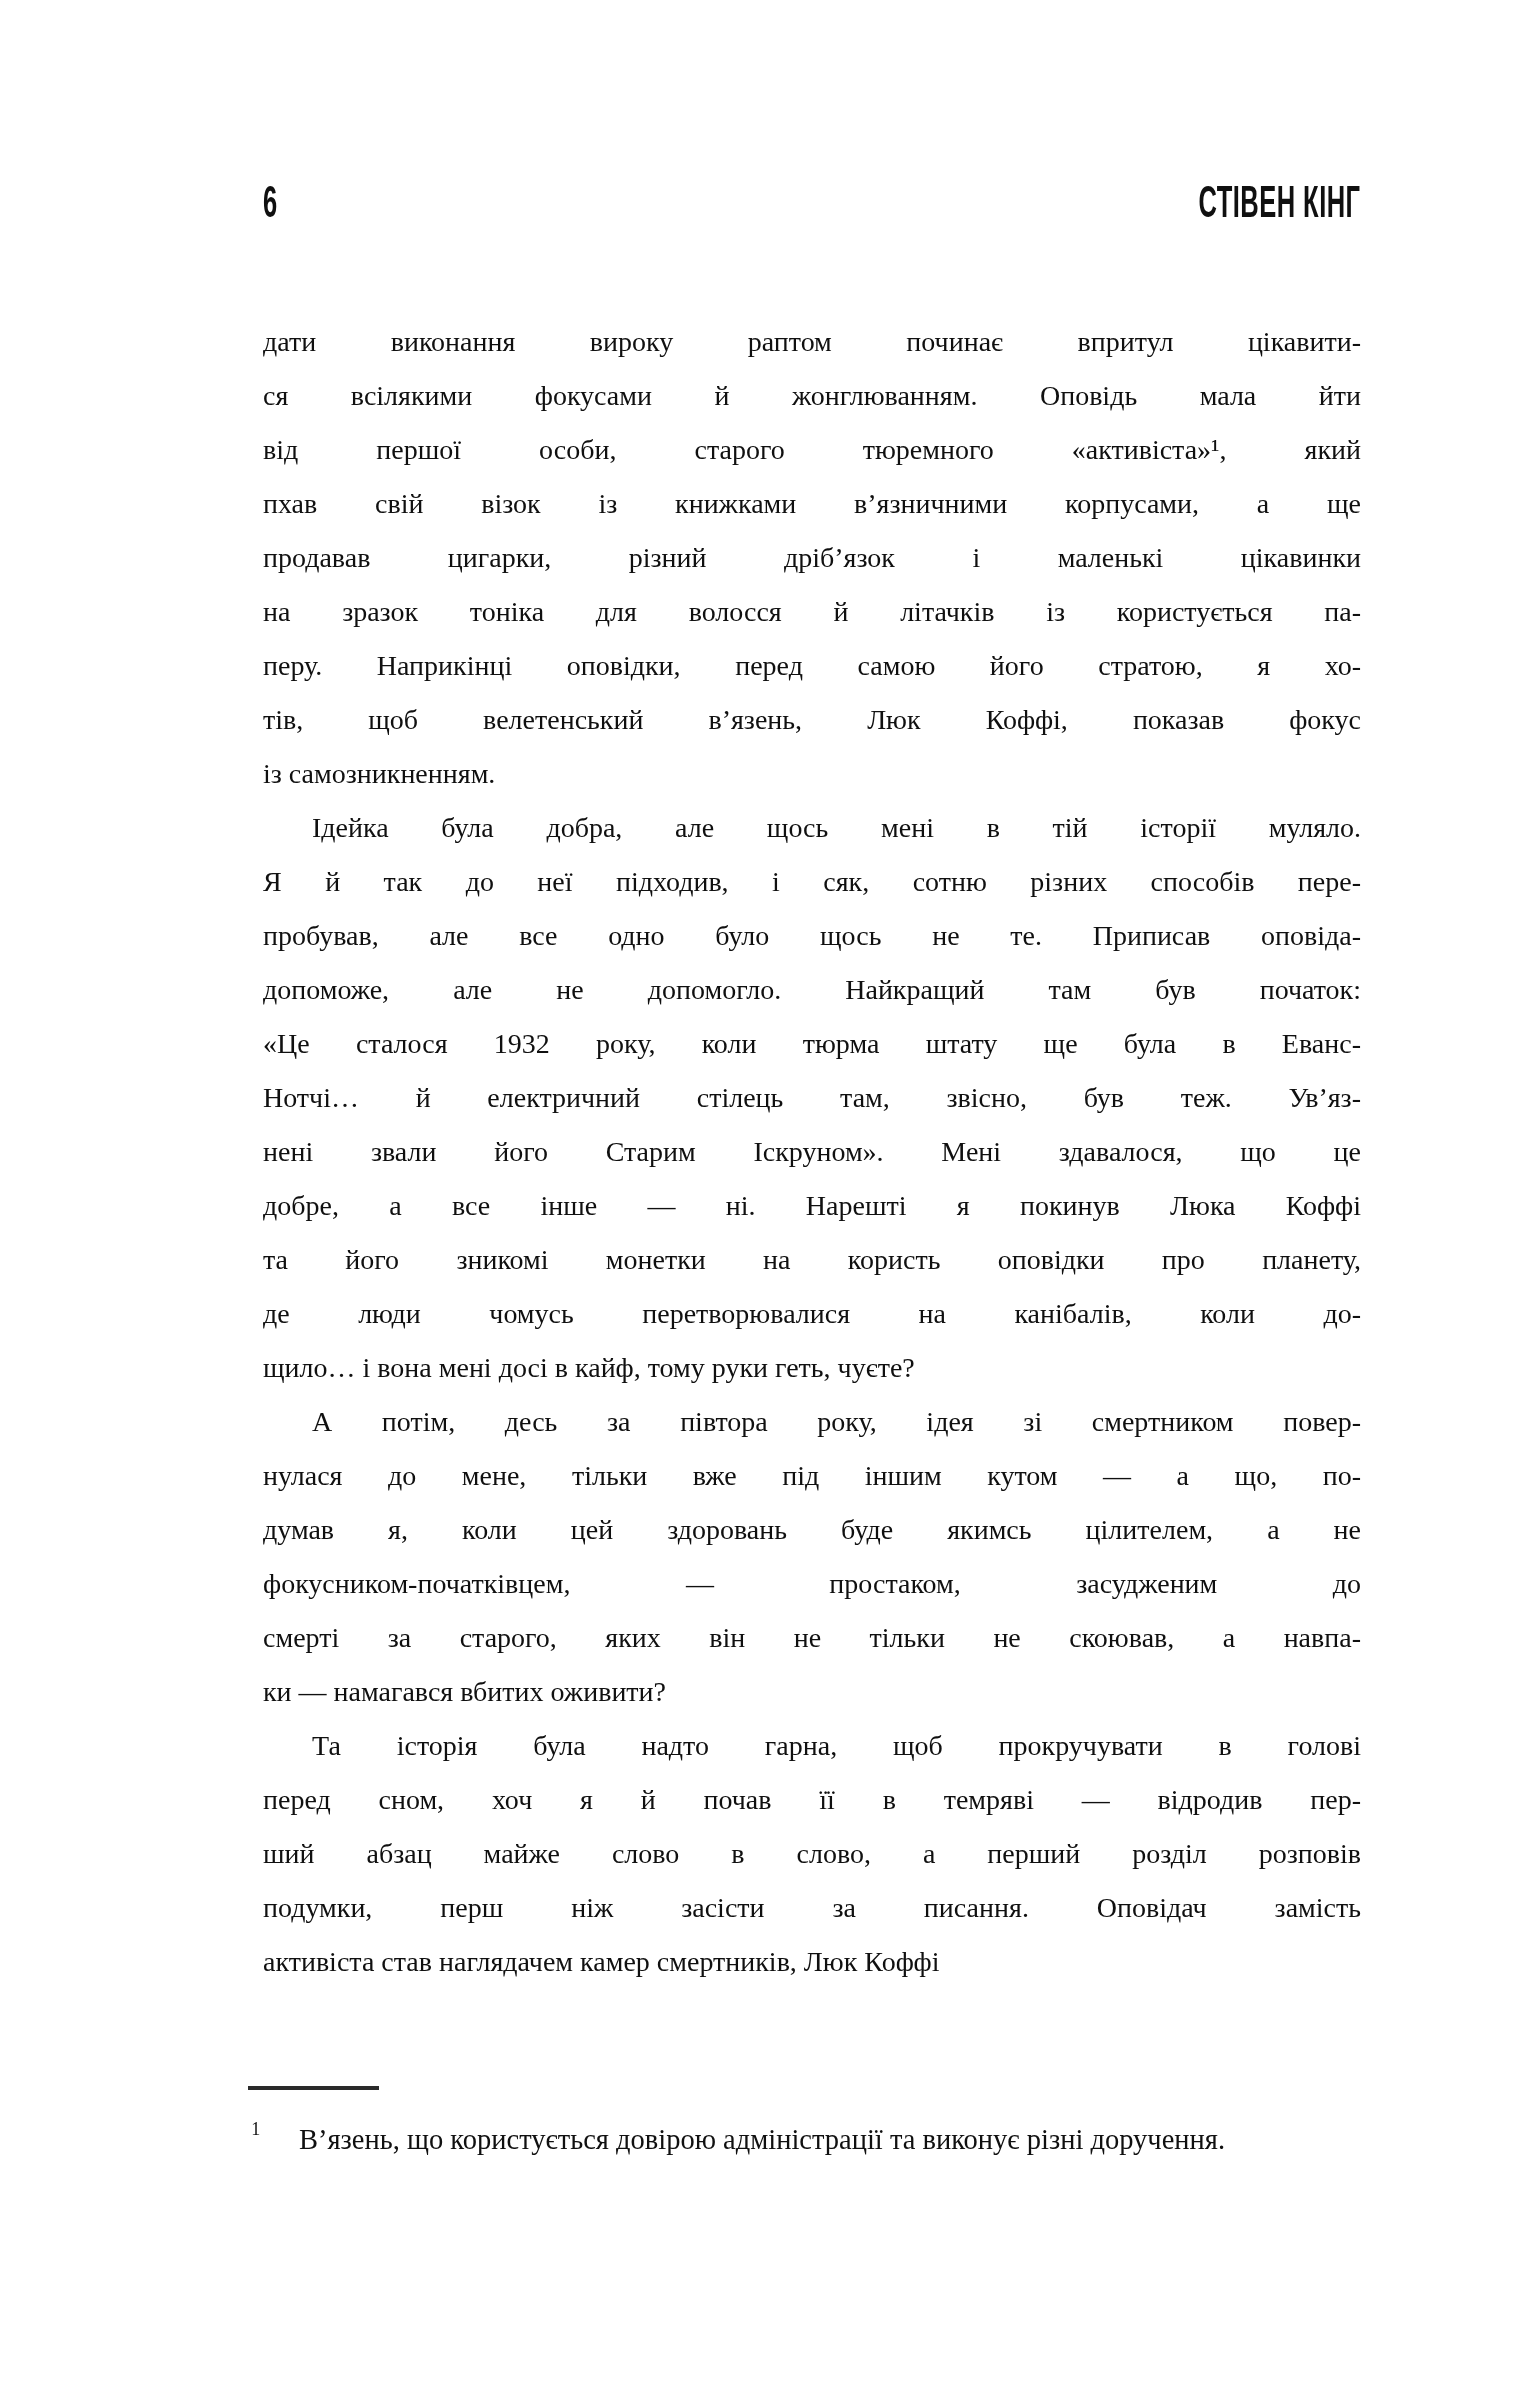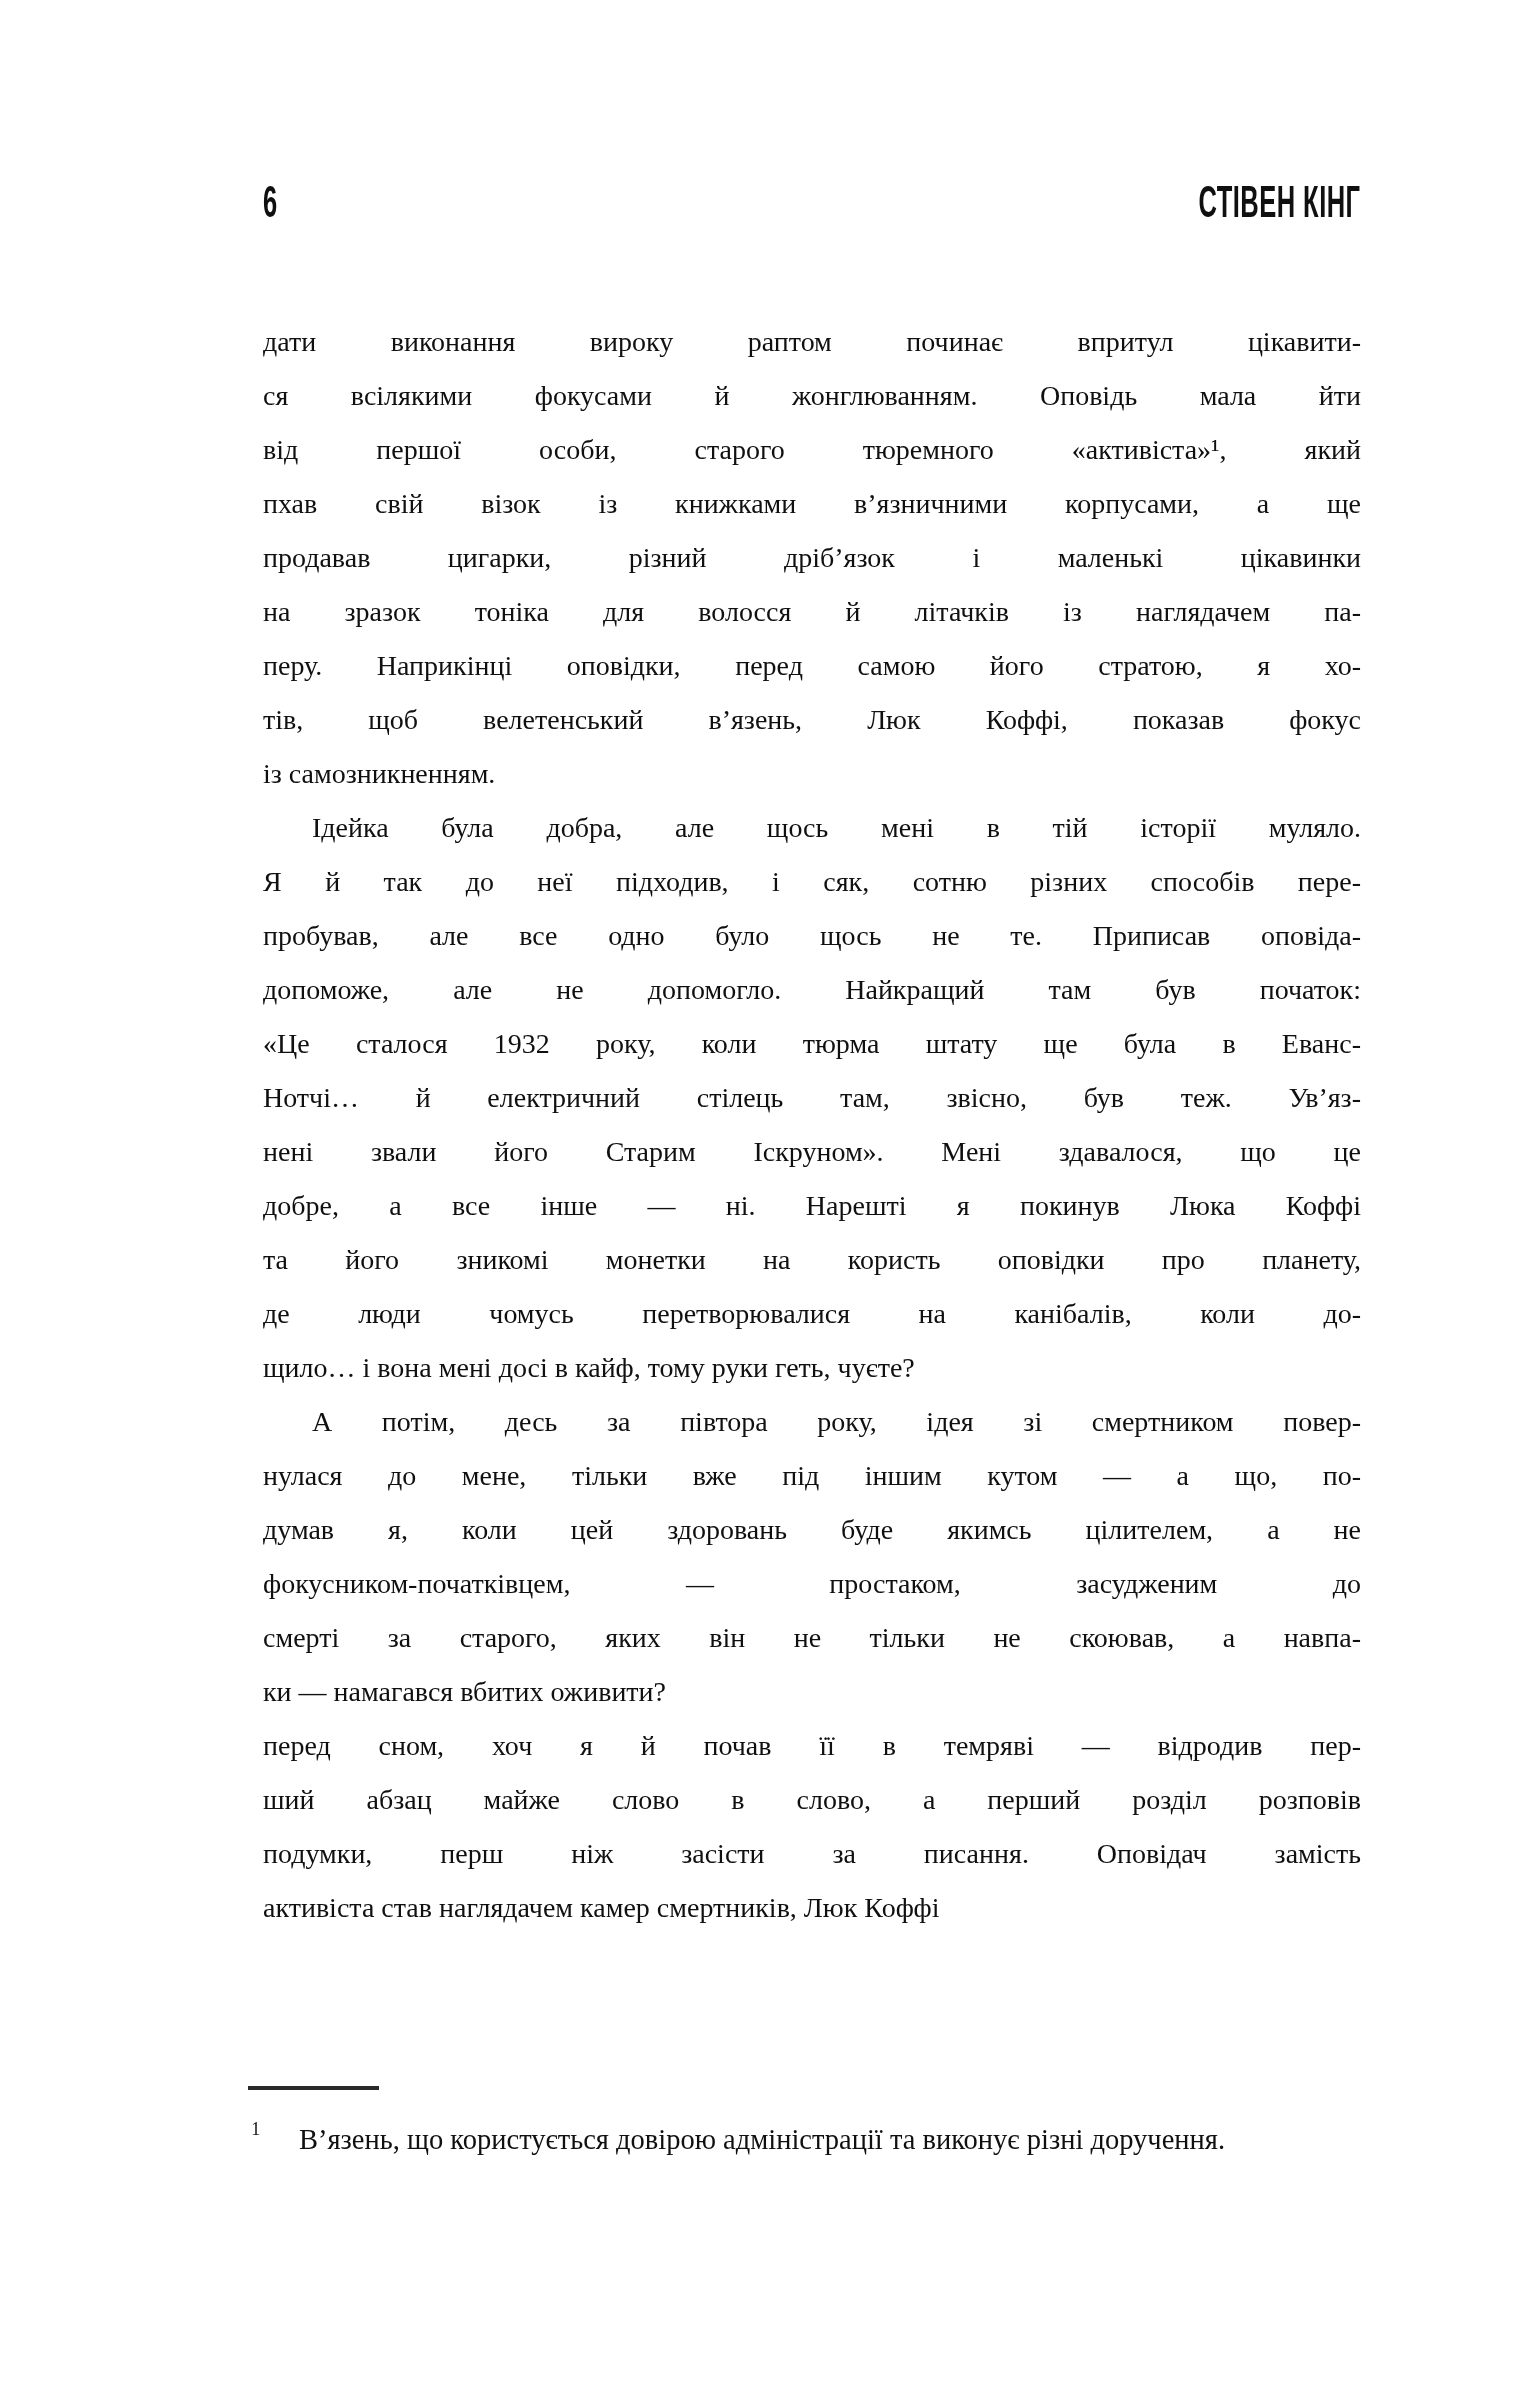--- a/index.html
+++ b/index.html
@@ -107,41 +107,42 @@
     <span class="page-number">6</span>
     <span class="running-title">СТІВЕН КІНГ</span>
   </header>
 
   <main class="text-block" id="text-block">
       <div class="line">дати виконання вироку раптом починає впритул цікавити-</div>
       <div class="line">ся всілякими фокусами й жонглюванням. Оповідь мала йти</div>
       <div class="line">від першої особи, старого тюремного «активіста»¹, який</div>
       <div class="line">пхав свій візок із книжками в’язничними корпусами, а ще</div>
       <div class="line">продавав цигарки, різний дріб’язок і маленькі цікавинки</div>
-      <div class="line">на зразок тоніка для волосся й літачків із наглядачем па-</div>
+      <div class="line">на зразок тоніка для волосся й літачків із користується па-</div>
       <div class="line">перу. Наприкінці оповідки, перед самою його стратою, я хо-</div>
       <div class="line">тів, щоб велетенський в’язень, Люк Коффі, показав фокус</div>
       <div class="line last">із самозникненням.</div>
       <div class="line indent">Ідейка була добра, але щось мені в тій історії муляло.</div>
       <div class="line">Я й так до неї підходив, і сяк, сотню різних способів пере-</div>
       <div class="line">пробував, але все одно було щось не те. Приписав оповіда-</div>
       <div class="line">допоможе, але не допомогло. Найкращий там був початок:</div>
       <div class="line">«Це сталося 1932 року, коли тюрма штату ще була в Еванс-</div>
       <div class="line">Нотчі… й електричний стілець там, звісно, був теж. Ув’яз-</div>
       <div class="line">нені звали його Старим Іскруном». Мені здавалося, що це</div>
       <div class="line">добре, а все інше — ні. Нарешті я покинув Люка Коффі</div>
       <div class="line">та його зникомі монетки на користь оповідки про планету,</div>
       <div class="line">де люди чомусь перетворювалися на канібалів, коли до-</div>
       <div class="line last">щило… і вона мені досі в кайф, тому руки геть, чуєте?</div>
       <div class="line indent">А потім, десь за півтора року, ідея зі смертником повер-</div>
       <div class="line">нулася до мене, тільки вже під іншим кутом — а що, по-</div>
       <div class="line">думав я, коли цей здоровань буде якимсь цілителем, а не</div>
       <div class="line">фокусником-початківцем, — простаком, засудженим до</div>
       <div class="line">смерті за старого, яких він не тільки не скоював, а навпа-</div>
       <div class="line last">ки — намагався вбитих оживити?</div>
+      <div class="line indent">Та історія була надто гарна, щоб прокручувати в голові</div>
       <div class="line">перед сном, хоч я й почав її в темряві — відродив пер-</div>
       <div class="line">ший абзац майже слово в слово, а перший розділ розповів</div>
       <div class="line">подумки, перш ніж засісти за писання. Оповідач замість</div>
       <div class="line last">активіста став наглядачем камер смертників, Люк Коффі</div>
     </main>
 
   <footer class="footnote-area">
     <div class="footnote-rule"></div>
     <div class="footnote">
       <sup class="fn-marker">1</sup><span class="fn-text">В’язень, що користується довірою адміністрації та виконує різні доручення.</span>

